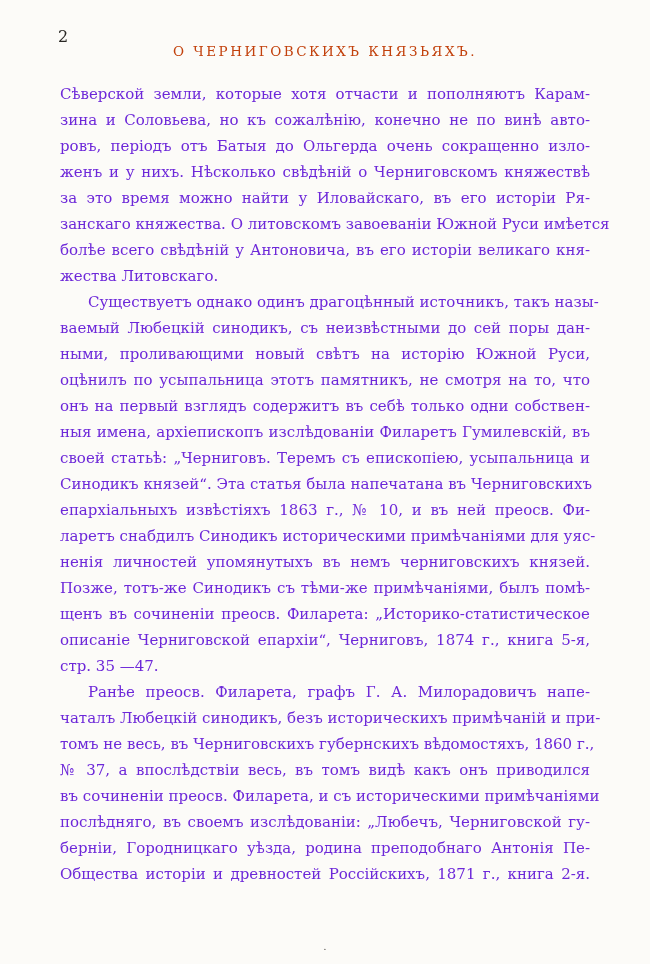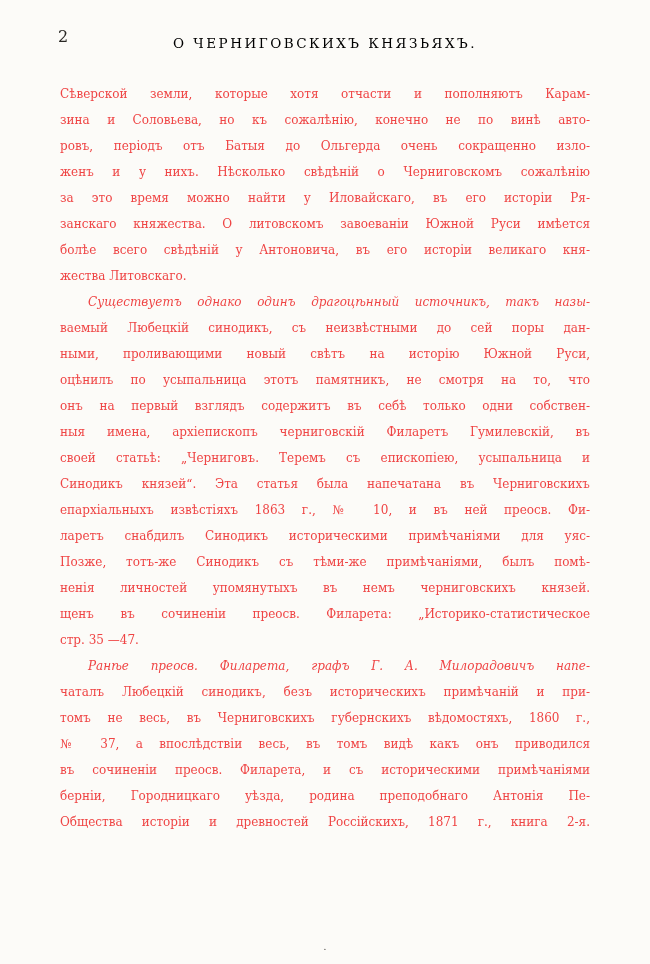--- a/index.html
+++ b/index.html
@@ -30,49 +30,48 @@
     position: absolute;
     left: 58px;
     top: 27px;
     font-size: 16px;
     color: #2a2825;
   }
   .head-title {
     text-align: center;
     font-size: 13.5px;
     letter-spacing: 2.5px;
-    color: #000000;
+    color: #c2410c;
     font-weight: normal;
-    margin: 8px;
+    margin: 16px;
   }
   .body-text {
     margin: 24px 60px 0 60px;
     width: 530px;
-    font-size: 12px;
+    font-size: 15px;
     line-height: 26px;
-    color: #ef4444;
+    color: #6d28d9;
   }
   .para {
     margin: 0;
     padding: 0;
   }
   .line {
     text-align: justify;
     text-align-last: justify;
     white-space: nowrap;
     height: 26px;
     overflow: visible;
   }
   .line.last {
     text-align: right;
     text-align-last: left;
   }
   .line.first-indent {
     text-indent: 28px;
-    font-style: italic;
   }
   .footer-mark {
     position: absolute;
     bottom: 12px;
     left: 0;
     width: 100%;
     text-align: center;
     font-size: 9px;
     color: #3a3835;
   }
@@ -86,50 +85,52 @@
     <span class="page-number">2</span>
     <div class="head-title">О ЧЕРНИГОВСКИХЪ КНЯЗЬЯХЪ.</div>
   </div>
 
   <div class="body-text">
 
     <div class="para">
       <div class="line">Сѣверской земли, которые хотя отчасти и пополняютъ Карам-</div>
       <div class="line">зина и Соловьева, но къ сожалѣнію, конечно не по винѣ авто-</div>
       <div class="line">ровъ, періодъ отъ Батыя до Ольгерда очень сокращенно изло-</div>
-      <div class="line">женъ и у нихъ. Нѣсколько свѣдѣній о Черниговскомъ сожалѣнію</div>
+      <div class="line">женъ и у нихъ. Нѣсколько свѣдѣній о Черниговскомъ княжествѣ</div>
       <div class="line">за это время можно найти у Иловайскаго, въ его исторіи Ря-</div>
       <div class="line">занскаго княжества. О литовскомъ завоеваніи Южной Руси имѣется</div>
       <div class="line">болѣе всего свѣдѣній у Антоновича, въ его исторіи великаго кня-</div>
       <div class="line last">жества Литовскаго.</div>
     </div>
 
     <div class="para">
       <div class="line first-indent">Существуетъ однако одинъ драгоцѣнный источникъ, такъ назы-</div>
       <div class="line">ваемый Любецкій синодикъ, съ неизвѣстными до сей поры дан-</div>
       <div class="line">ными, проливающими новый свѣтъ на исторію Южной Руси,</div>
       <div class="line">оцѣнилъ по усыпальница этотъ памятникъ, не смотря на то, что</div>
       <div class="line">онъ на первый взглядъ содержитъ въ себѣ только одни собствен-</div>
-      <div class="line">ныя имена, архіепископъ черниговскій Филаретъ Гумилевскій, въ</div>
+      <div class="line">ныя имена, архіепископъ изслѣдованіи Филаретъ Гумилевскій, въ</div>
       <div class="line">своей статьѣ: „Черниговъ. Теремъ съ епископіею, усыпальница и</div>
       <div class="line">Синодикъ князей“. Эта статья была напечатана въ Черниговскихъ</div>
       <div class="line">епархіальныхъ извѣстіяхъ 1863 г., № 10, и въ ней преосв. Фи-</div>
       <div class="line">ларетъ снабдилъ Синодикъ историческими примѣчаніями для уяс-</div>
+      <div class="line">ненія личностей упомянутыхъ въ немъ черниговскихъ князей.</div>
       <div class="line">Позже, тотъ-же Синодикъ съ тѣми-же примѣчаніями, былъ помѣ-</div>
-      <div class="line">ненія личностей упомянутыхъ въ немъ черниговскихъ князей.</div>
       <div class="line">щенъ въ сочиненіи преосв. Филарета: „Историко-статистическое</div>
+      <div class="line">описаніе Черниговской епархіи“, Черниговъ, 1874 г., книга 5-я,</div>
       <div class="line last">стр. 35 —47.</div>
     </div>
 
     <div class="para">
       <div class="line first-indent">Ранѣе преосв. Филарета, графъ Г. А. Милорадовичъ напе-</div>
       <div class="line">чаталъ Любецкій синодикъ, безъ историческихъ примѣчаній и при-</div>
       <div class="line">томъ не весь, въ Черниговскихъ губернскихъ вѣдомостяхъ, 1860 г.,</div>
       <div class="line">№ 37, а впослѣдствіи весь, въ томъ видѣ какъ онъ приводился</div>
       <div class="line">въ сочиненіи преосв. Филарета, и съ историческими примѣчаніями</div>
+      <div class="line">послѣдняго, въ своемъ изслѣдованіи: „Любечъ, Черниговской гу-</div>
       <div class="line">берніи, Городницкаго уѣзда, родина преподобнаго Антонія Пе-</div>
       <div class="line">Общества исторіи и древностей Россійскихъ, 1871 г., книга 2-я.</div>
     </div>
 
   </div>
 
   <div class="footer-mark">.</div>
 
 </div>
 

